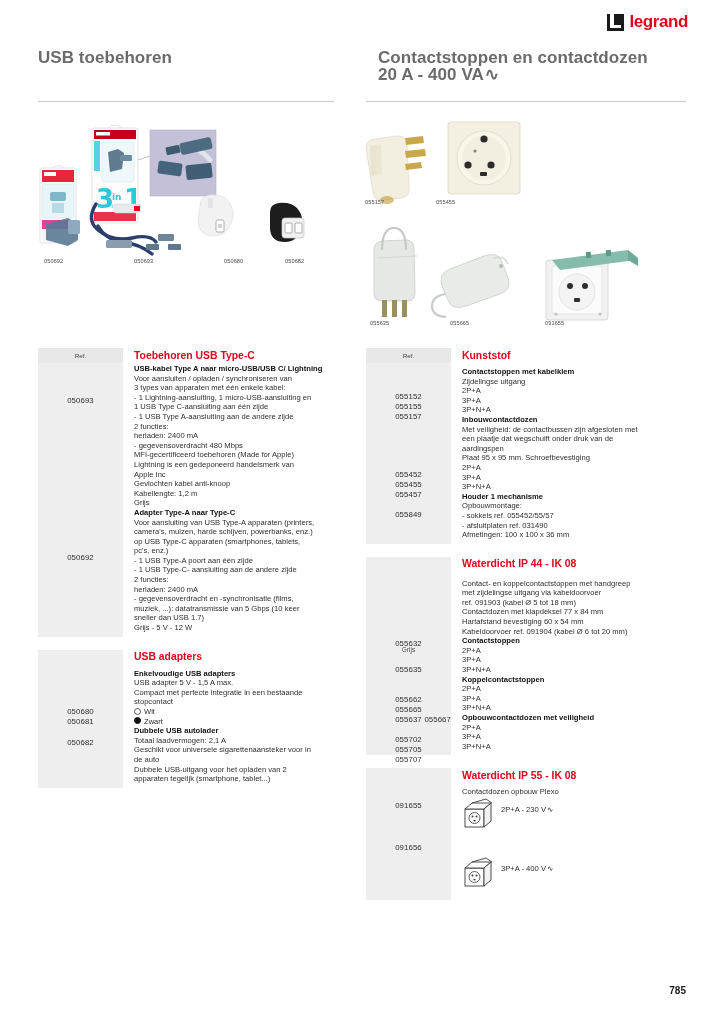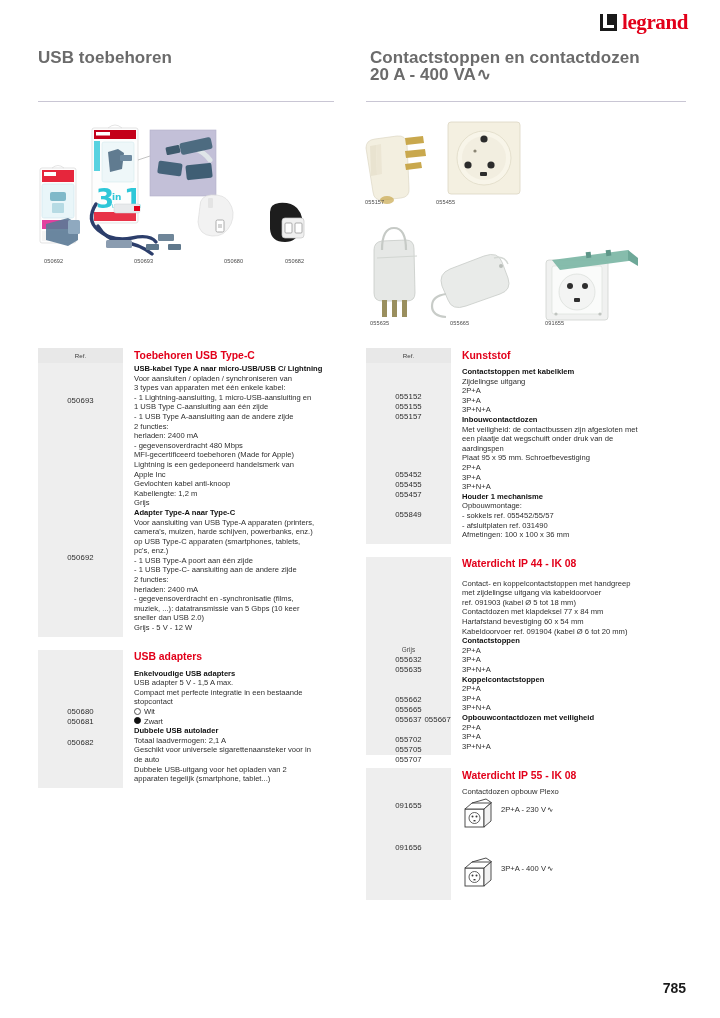--- a/index.html
+++ b/index.html
@@ -50,38 +50,38 @@
     content: "";
     position: absolute;
     left: 3px;
     top: 11px;
     width: 11px;
     height: 3px;
     background: #ffffff;
   }
   .logo-word {
     color: #e2001a;
-    font-size: 21px;
+    font-size: 17px;
     font-weight: bold;
     letter-spacing: -0.4px;
     line-height: 18px;
-    font-family: Liberation Serif, serif;
+    font-family: Liberation Sans, sans-serif;
   }
 
   
   .col-head {
     position: absolute;
     color: #6b6b6b;
     font-size: 17px;
     font-weight: bold;
     line-height: 16.5px;
     letter-spacing: 0.05px;
   }
   .head-left  { left: 38px;  top: 50px; }
-  .head-right { left: 370px; top: 50px; }
+  .head-right { left: 378px; top: 50px; }
 
   .rule {
     position: absolute;
     height: 1px;
     background: #c9c6d4;
     top: 101px;
   }
   .rule-left  { left: 38px;  width: 296px; }
   .rule-right { left: 366px; width: 320px; }
 
@@ -185,21 +185,21 @@
   .plexo-label {
     padding-top: 8px;
     font-size: 7.6px;
   }
 
   
   .pageno {
     position: absolute;
     right: 34px;
     bottom: 22px;
-    font-size: 14px;
+    font-size: 10px;
     font-weight: bold;
     color: #1a1a1a;
     margin-top: 12px;
   }
 
   .ac-sym { display: inline-block; margin-left: 1px; }
 </style>
 </head>
 <body>
 
@@ -393,21 +393,21 @@
           <div>Voor aansluiting van USB Type-A apparaten (printers,</div>
           <div>camera's, muizen, harde schijven, powerbanks, enz.)</div>
           <div>op USB Type-C apparaten (smartphones, tablets,</div>
           <div>pc's, enz.)</div>
           <div>- 1 USB Type-A poort aan één zijde</div>
           <div>- 1 USB Type-C- aansluiting aan de andere zijde</div>
           <div>2 functies:</div>
           <div> herladen: 2400 mA</div>
           <div>- gegevensoverdracht en -synchronisatie (films,</div>
           <div>muziek, ...): datatransmissie van 5 Gbps (10 keer</div>
-          <div>sneller dan USB 2.0)</div>
+          <div>sneller dan USB 1.7)</div>
           <div>Grijs - 5 V - 12 W</div>
         </div>
       </div>
     </div>
 
     <div class="gap"></div>
 
     <div class="blk">
       <div class="blk-head">
         <div class="refcol-head" style="background:#eeeeee;">
@@ -496,21 +496,21 @@
       <div class="blk-head">
         <div class="refcol-head" style="background:#eeeeee;">
             <span></span>
           </div>
         <div class="blk-title">Waterdicht IP 44 - IK 08</div>
       </div>
       <div class="blk-body">
         <div class="refcol">
           <div class="refcol-inner">
             <div class="refs" style="top:73px; font-size:6.4px; color:#4a4a4a;">Grijs</div>
-            <div class="refs" style="top:83px;">055632</div>
+            <div class="refs" style="top:67px;">055632</div>
             <div class="refs" style="top:93px;">055635</div>
             <div class="refs" style="top:99px;margin-top:44px;">055637</div>
             <div class="refs" style="top:123px;">055662</div>
             <div class="refs" style="top:133px;">055665</div>
             <div class="refs" style="top:143px;text-align:right;">055667</div>
             <div class="refs" style="top:163px;">055702</div>
             <div class="refs" style="top:173px;">055705</div>
             <div class="refs" style="top:183px;">055707</div>
           </div>
         </div>

